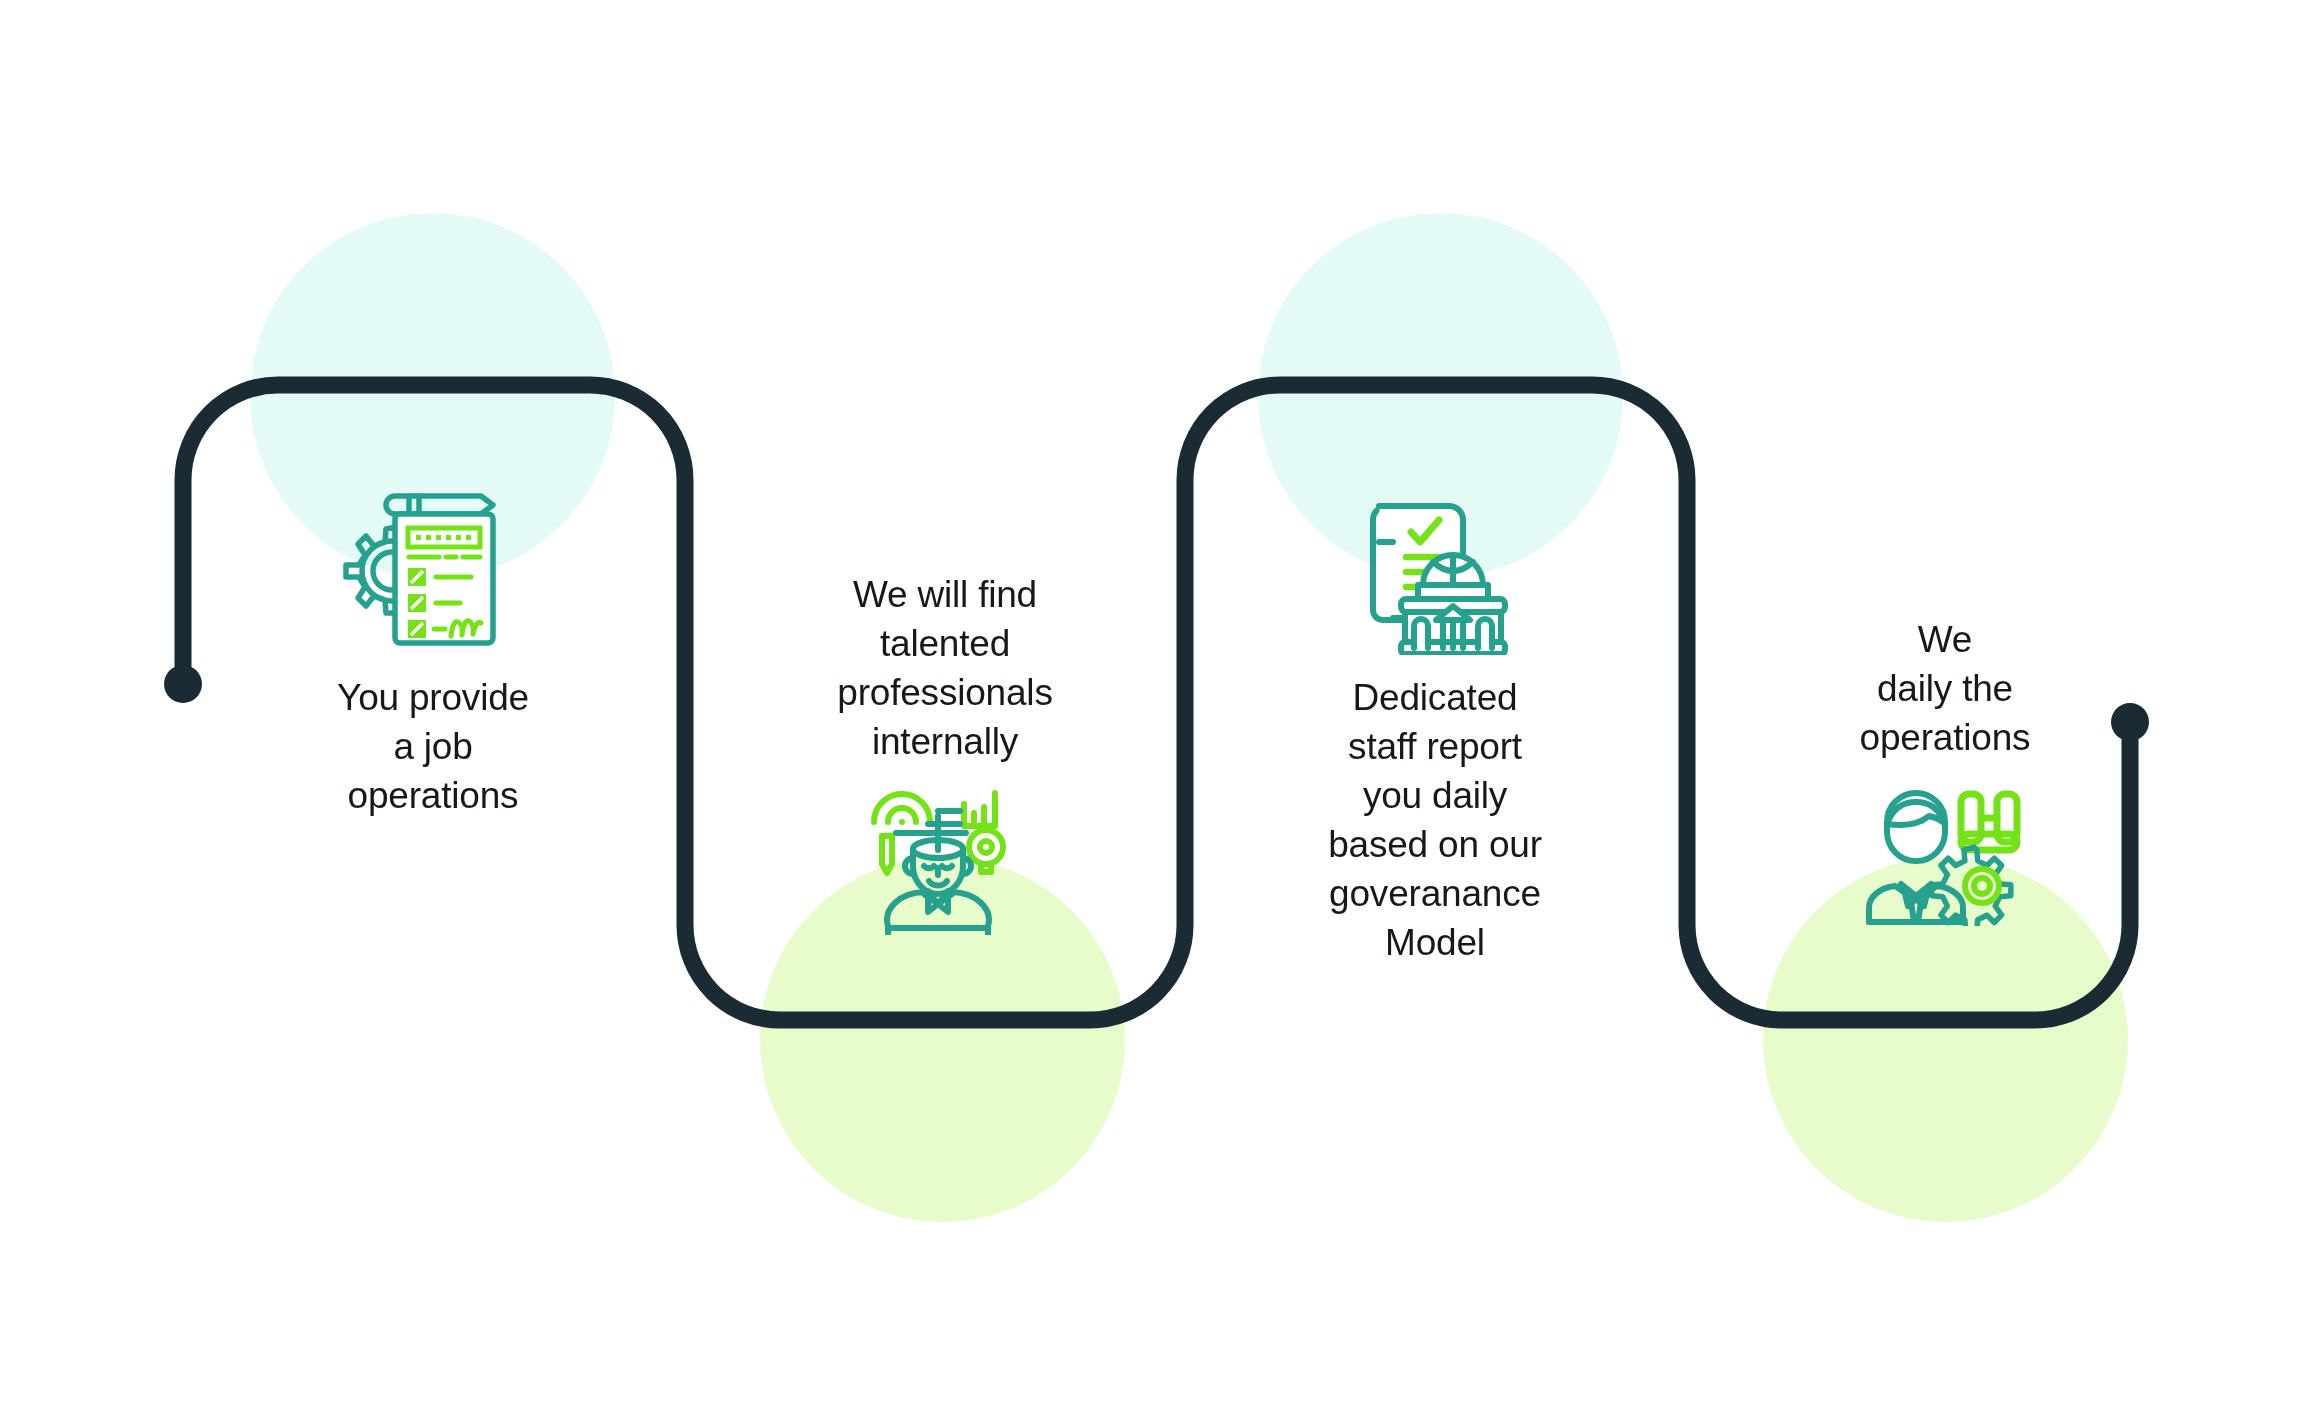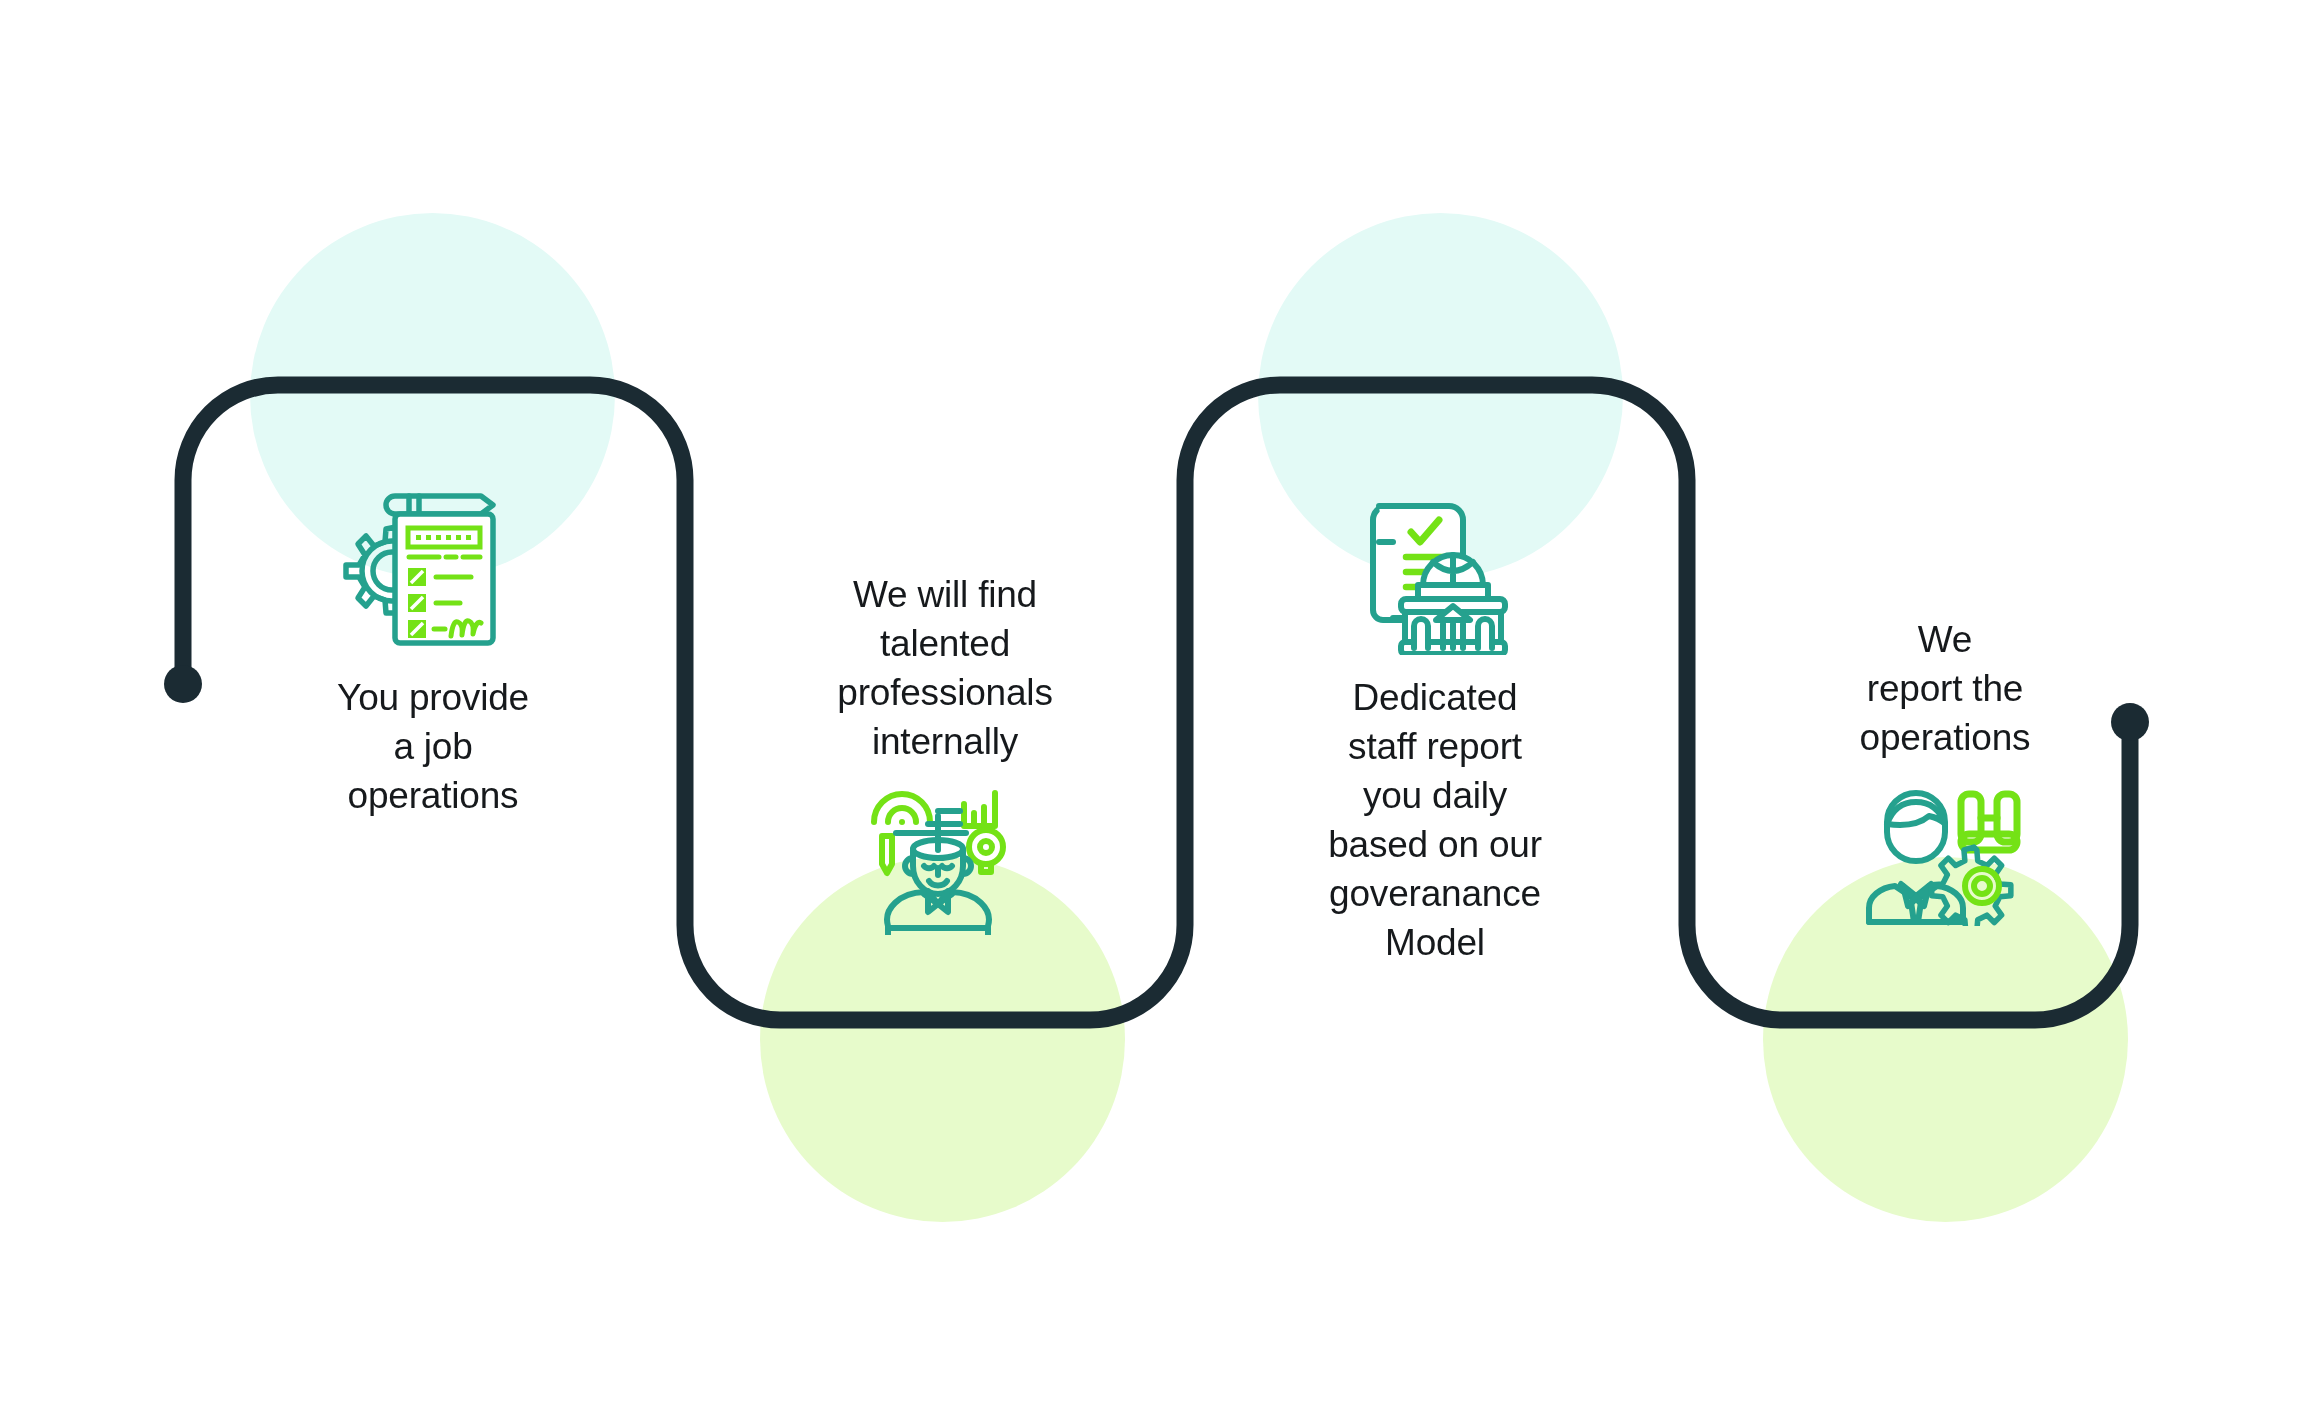--- a/index.html
+++ b/index.html
@@ -229,21 +229,21 @@
     <div class="step-label">Dedicated
 staff report
 you daily
 based on our
 goveranance
 Model</div>
   </div>
 
   <div class="step order-label-first" style="left:1800px;top:615px;width:290px;">
     <div class="step-label">We
-report the
+daily the
 operations</div>
     <div class="step-icon">
       <svg width="165" height="150" viewBox="0 0 165 150">
 
         <g fill="none" stroke="#25a18e" stroke-width="6" stroke-linecap="round" stroke-linejoin="round">
           <path d="M24 46 a29 29 0 0 1 58 0 v10 a29 29 0 0 1 -58 0 Z"></path>
 
           <path d="M24 48 q8 -22 29 -22 q21 0 29 22 q-6 -6 -16 -8 q-14 12 -42 8"></path>
 
           <path d="M6 146 v-14 a30 22 0 0 1 26 -22 l21 14 21 -14 a30 22 0 0 1 26 22 v14"></path>

